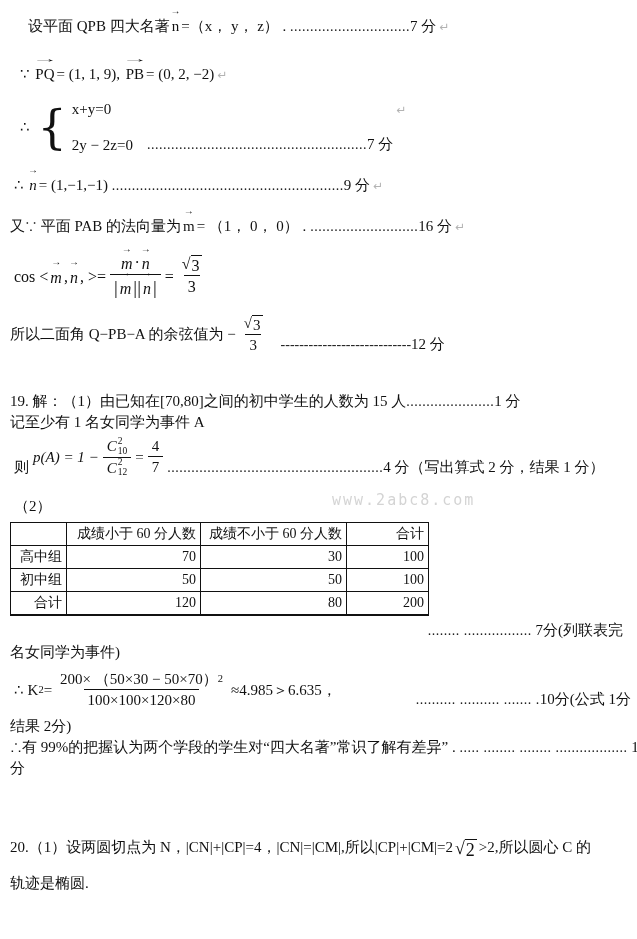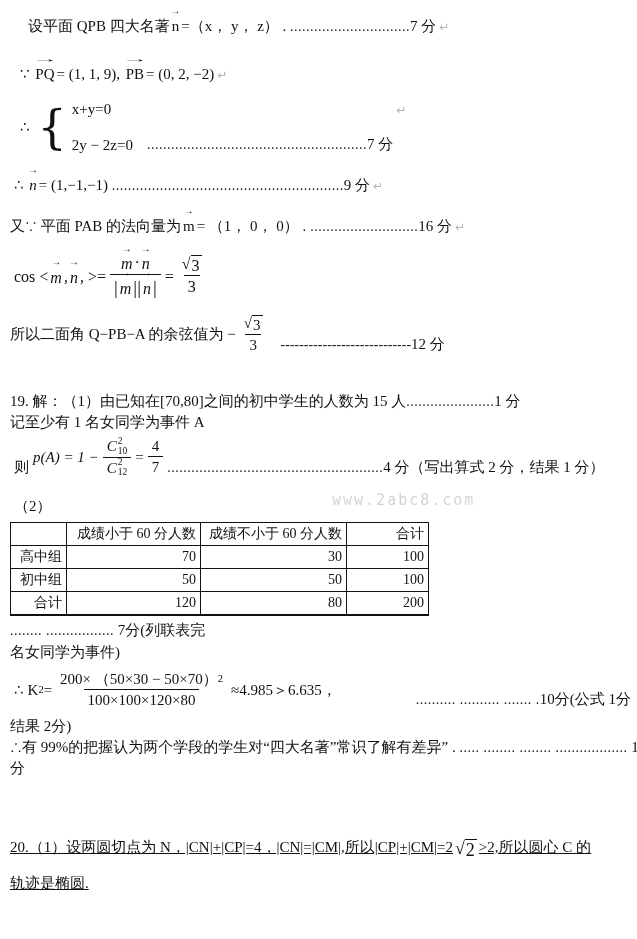--- a/index.html
+++ b/index.html
@@ -40,41 +40,41 @@
   .sysrow{display:flex;align-items:center;}
   .brace{font-size:46px;font-weight:400;line-height:0.85;margin:0 5px 0 8px;font-family:"DejaVu Serif",serif;}
   .eqcol{display:inline-flex;flex-direction:column;gap:16px;line-height:1.3;}
   .cosrow{display:flex;align-items:center;font-size:16px;}
   .tallbar{font-size:19px;}
   .it{font-style:italic;}
   
   table.ct{border-collapse:collapse;margin-left:10px;font-size:14px;table-layout:fixed;}
   .ct th,.ct td{border:1px solid #111;font-weight:normal;text-align:right;padding:1px 4px;height:20px;overflow:hidden;}
   .ct{border-bottom:2px solid #111;}
-  .right{text-align:left;padding-right:14px;}
+  .right{text-align:right;padding-right:14px;}
   .watermark{position:absolute;left:332px;top:491px;color:#d4d4d4;
              font-family:"DejaVu Sans Mono",monospace;font-size:15px;letter-spacing:2px;}
   
   .mt-l7{margin-top:14px;}
   .mt-lpq{margin-top:24px;}
   .mt-sys{margin-top:14px;}
   .mt-ln{margin-top:18px;}
   .mt-lm{margin-top:17px;}
   .mt-cos{margin-top:14px;}
   .mt-concl{margin-top:14px;}
   .mt-19{margin-top:36px;}
   .mt-pa{margin-top:4px;}
   .mt-p2{margin-top:18px;}
   .mt-tab{margin-top:5px;}
   .mt-s7{margin-top:4px;}
   .mt-s7b{margin-top:1px;}
   .mt-k2{margin-top:7px;}
   .mt-k2b{margin-top:6px;}
   .mt-20{margin-top:50px;}
-  .s20{line-height:36px;padding-right:32px;text-decoration:underline;}
+  .s20{line-height:36px;padding-right:32px;}
 </style>
 </head>
 <body>
 
 <div class="page">
 
   <div class="line ind3 mt-l7">
     <span>设平面 QPB 四大名著</span><span class="vec roman"><span class="arr">→</span><span>n</span></span><span>=（x， y， z） .</span> <span class="dots">..............................</span><span>7 分</span><span class="pmark">↵</span>
   </div>
 

